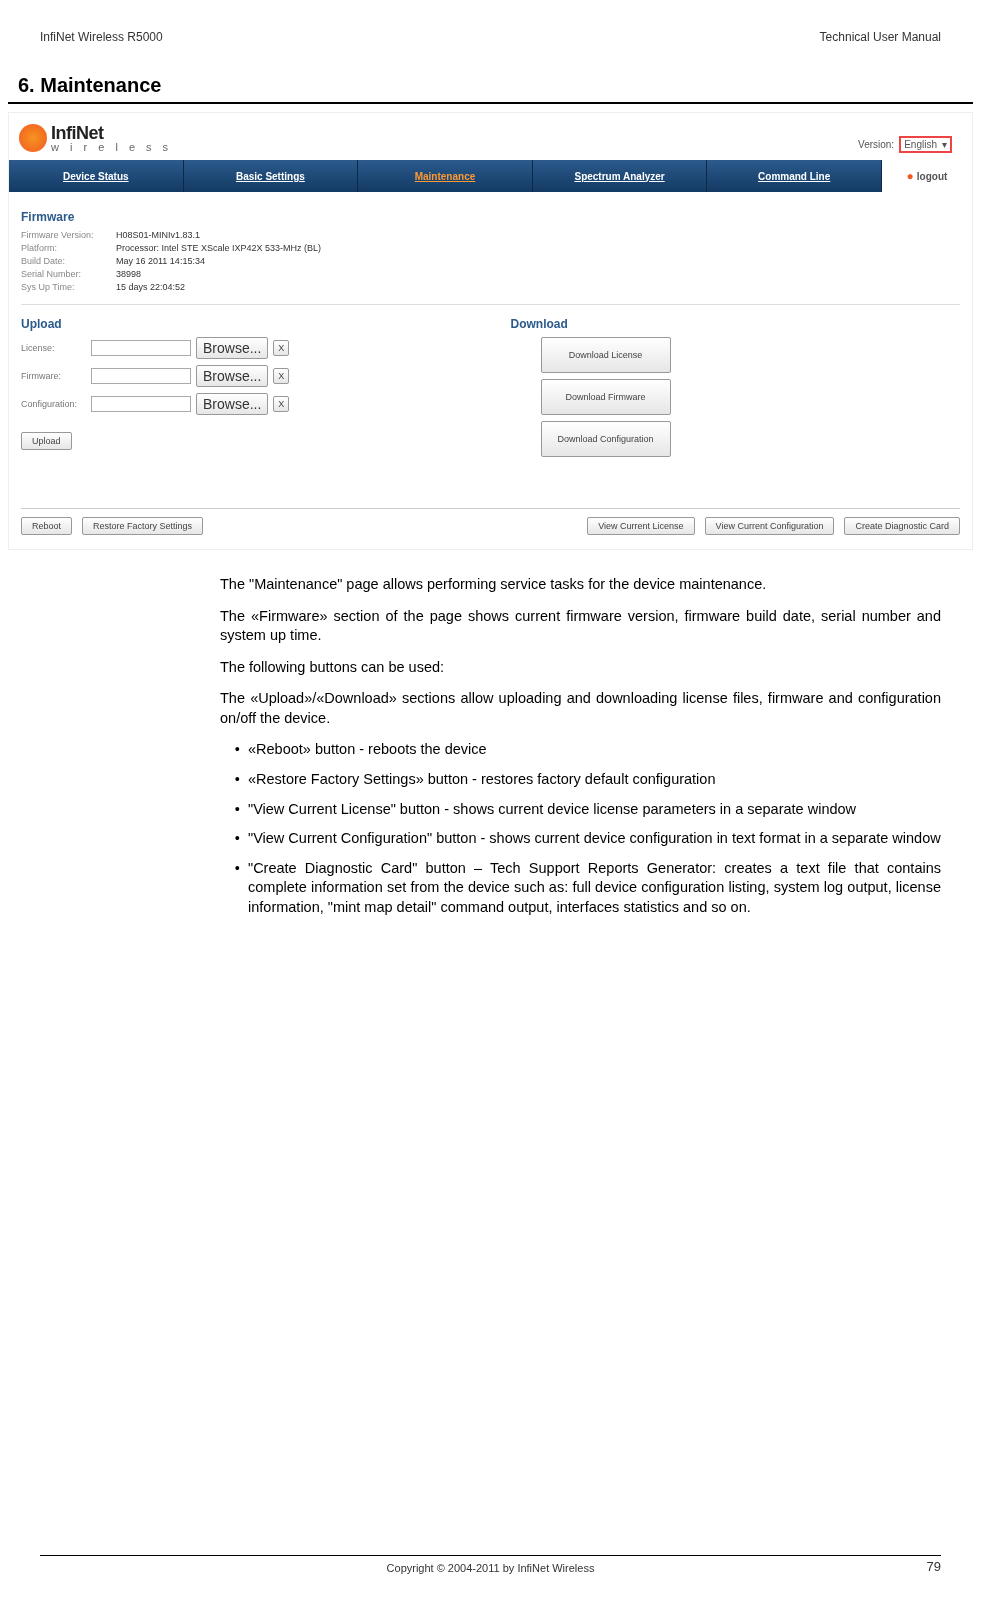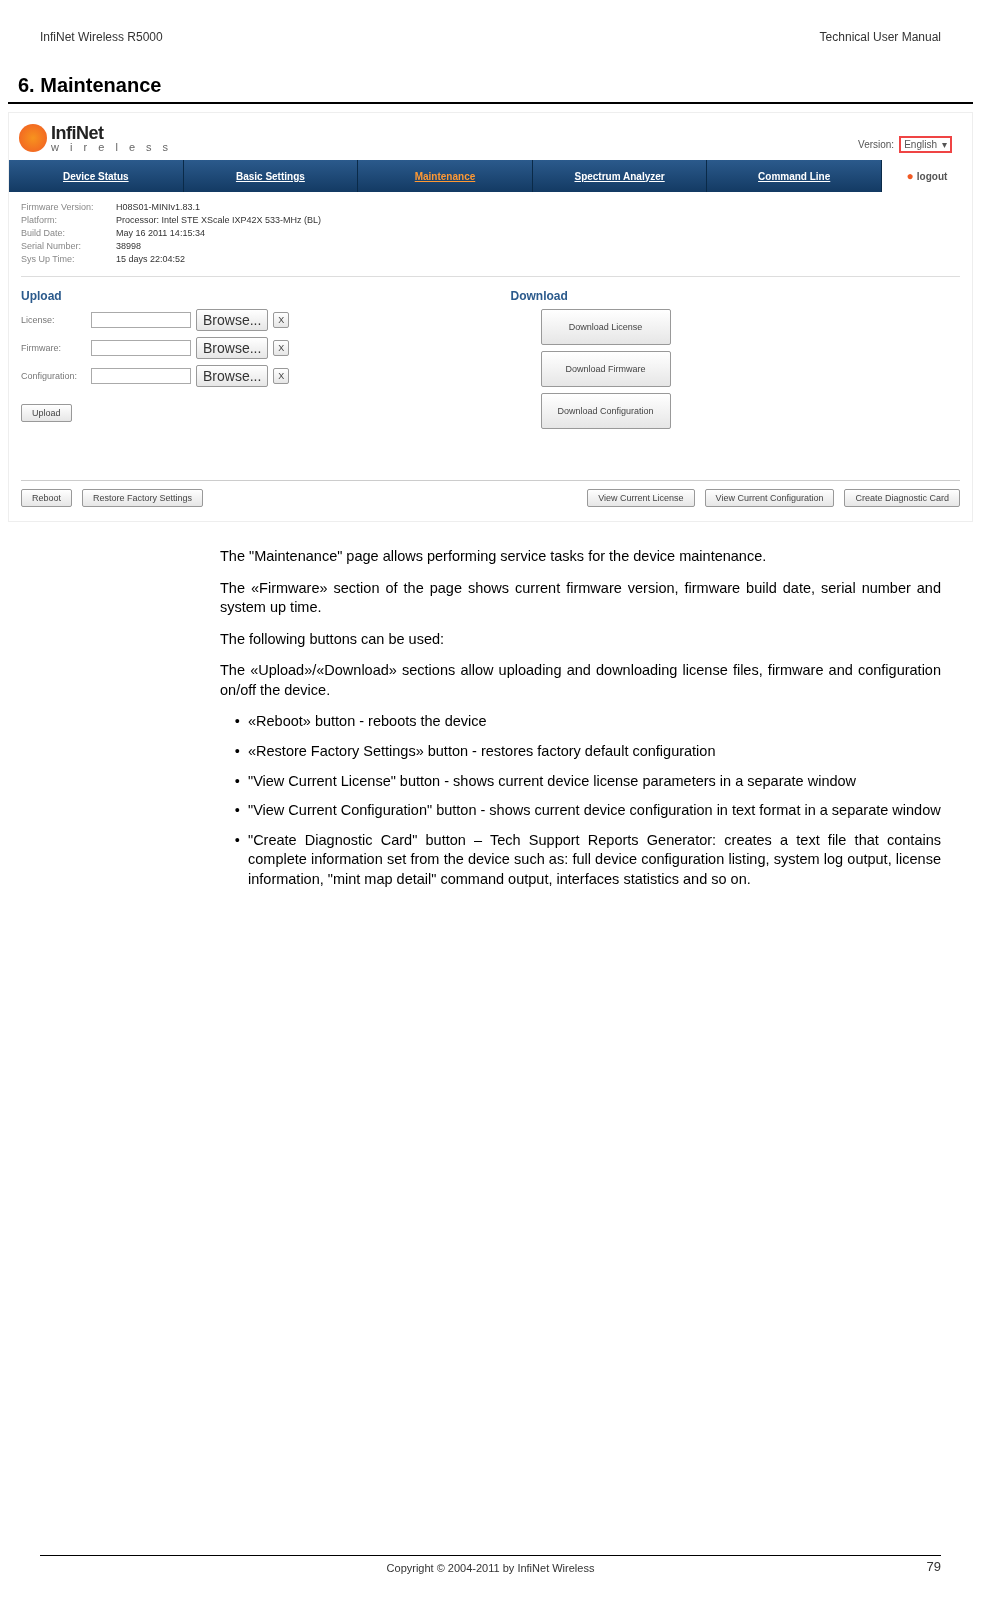--- a/index.html
+++ b/index.html
@@ -210,20 +210,21 @@
       <div class="nav-tab active">Maintenance</div>
       <div class="nav-tab">Spectrum Analyzer</div>
       <div class="nav-tab">Command Line</div>
       <div class="nav-tab logout-tab">
         <span class="logout-dot">●</span>
         <span>logout</span>
       </div>
     </div>
 
     <div class="shot-body">
+      <div class="section-title">Firmware</div>
       <div class="fw-table">
         <div class="fw-row">
           <span class="fw-label">Firmware Version:</span>
           <span class="fw-value">H08S01-MINIv1.83.1</span>
         </div>
         <div class="fw-row">
           <span class="fw-label">Platform:</span>
           <span class="fw-value">Processor: Intel STE XScale IXP42X 533-MHz (BL)</span>
         </div>
         <div class="fw-row">

